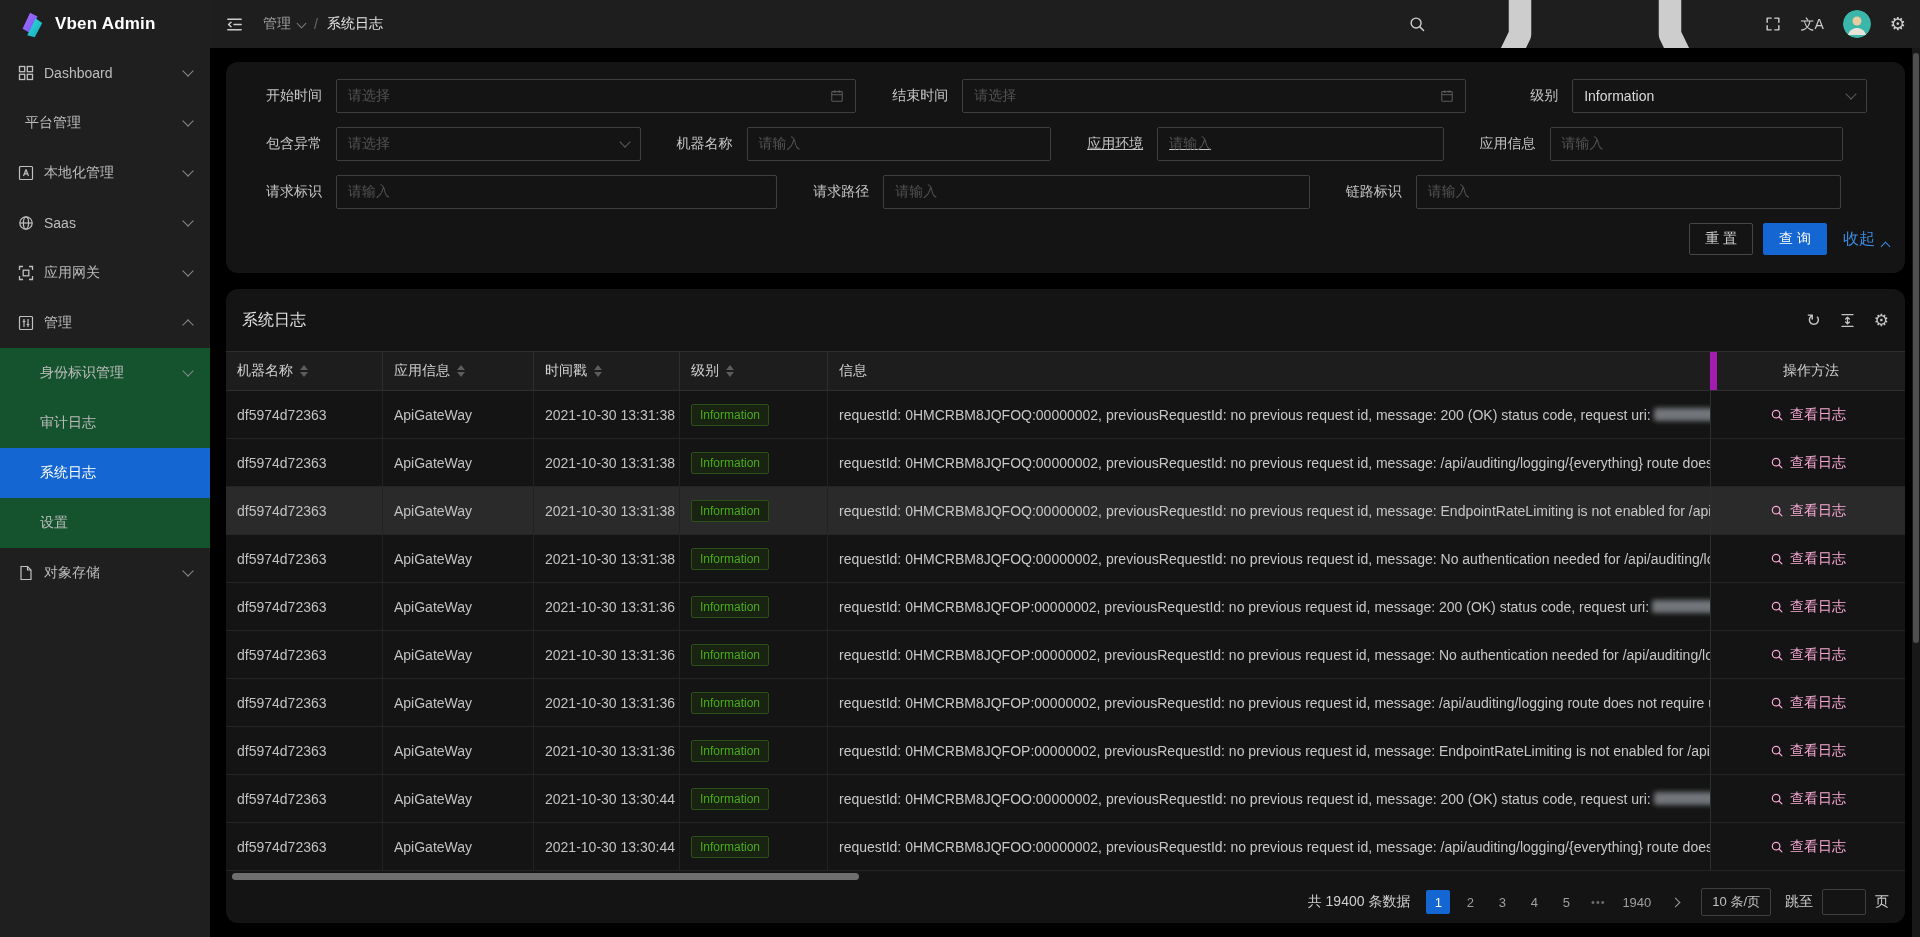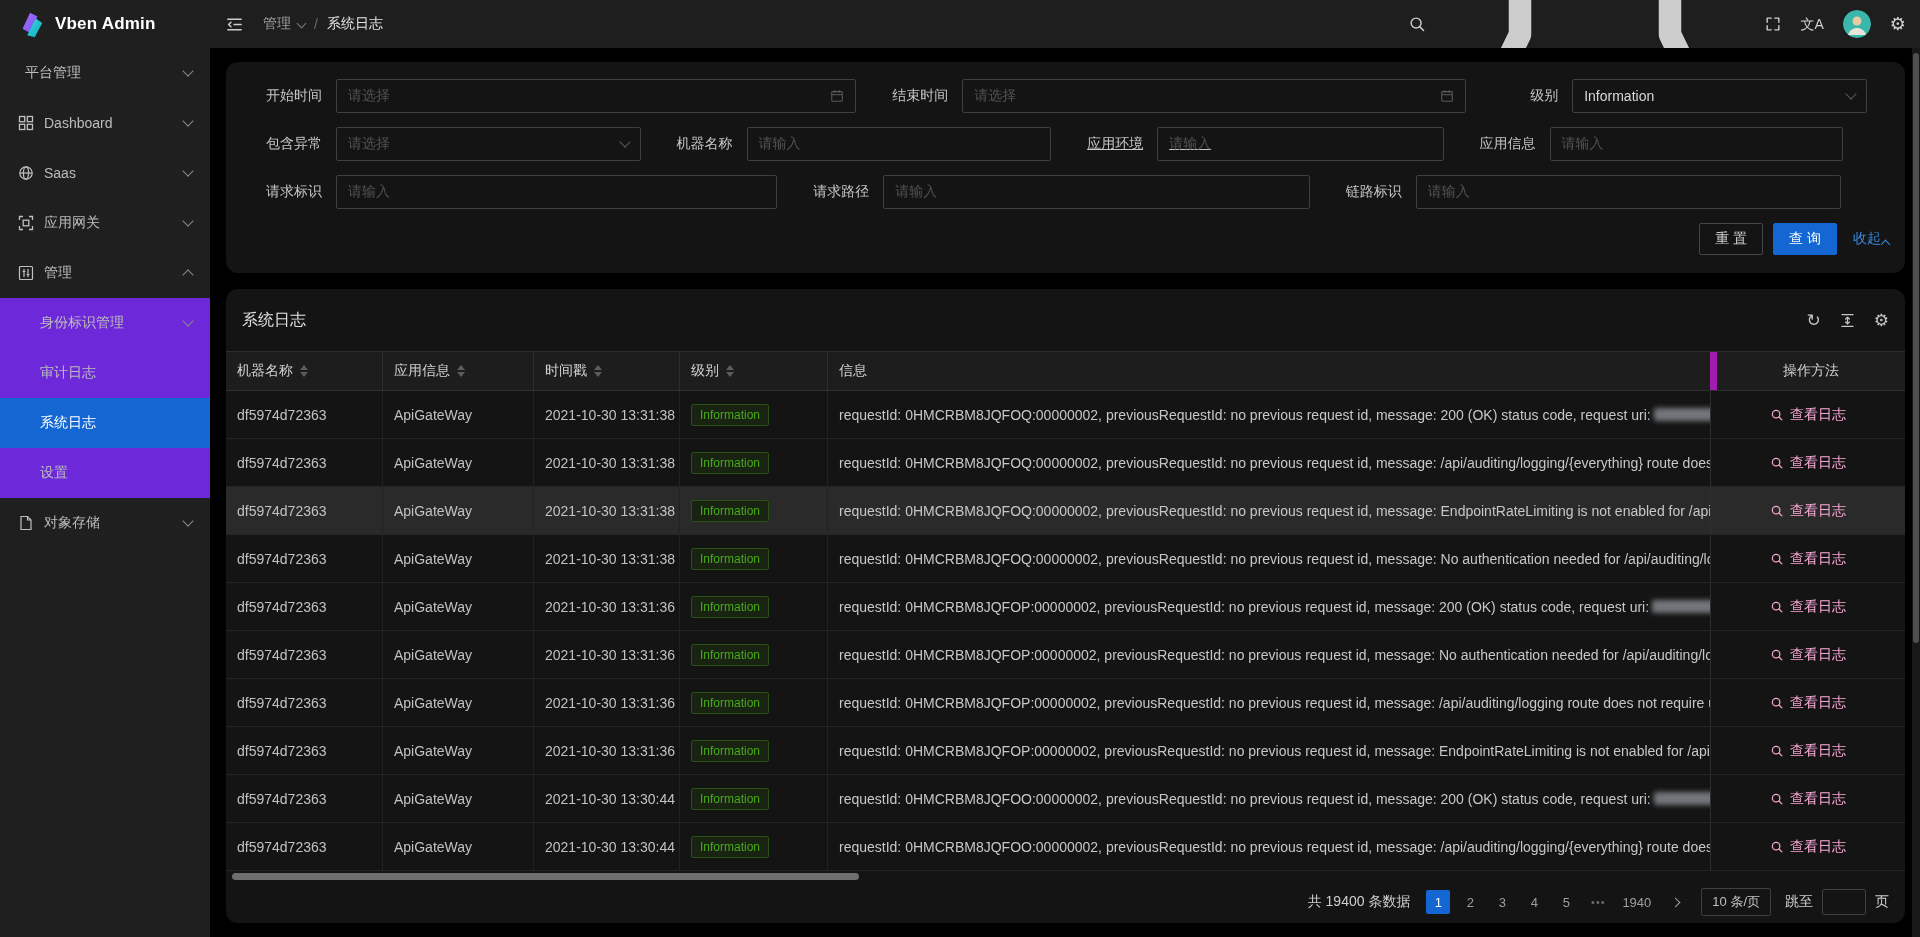--- a/index.html
+++ b/index.html
@@ -7,21 +7,21 @@
   .icn svg{display:block;width:100%;height:100%}
   
   .sidebar{position:absolute;left:0;top:0;width:210px;height:937px;background:#1f1f1f;z-index:3}
   .logo{height:48px;display:flex;align-items:center;padding-left:16px;gap:9px;cursor:pointer}
   .logo .icn{width:30px;height:30px}
   .logo-title{font-size:17px;font-weight:bold;color:#fff;letter-spacing:.2px}
   .mitem{height:50px;display:flex;align-items:center;padding:0 18px;font-size:14px;color:#bdbdbd;cursor:pointer}
   .mitem .icn{width:16px;height:16px;margin-right:10px;color:#c0c0c0;flex:none}
   .mitem .lbl{flex:1;white-space:nowrap;overflow:hidden}
   .mitem.noicon{padding-left:25px}
-  .submenu{background:#6d28d9}
+  .submenu{background:#14532d}
   .submenu .mitem{padding-left:40px}
   .mitem.active{background:#1467d2;color:#fff}
   .chev{width:7px;height:7px;border-right:1.5px solid #8a8a8a;border-bottom:1.5px solid #8a8a8a;transform:rotate(45deg);margin-top:-4px;flex:none}
   .chev.up{transform:rotate(-135deg);margin-top:4px}
   .chev.right{transform:rotate(-45deg);margin:0}
   
   .topbar{position:absolute;left:210px;top:0;right:0;height:48px;background:#1e1e1e;display:flex;align-items:center;padding:0 14px 0 15px;box-sizing:border-box}
   .tb-icon{width:18px;height:18px;color:#cdcdcd;cursor:pointer;flex:none}
   .fold-icon{width:19px;height:19px}
   .crumb{display:flex;align-items:center;gap:9px;margin-left:19px;font-size:14px}
@@ -45,21 +45,21 @@
   .fctl.sel{cursor:pointer}
   .ph{color:#525252;white-space:nowrap}
   .val{color:#d9d9d9;white-space:nowrap}
   .ctl-icn{margin-left:auto;color:#5a5a5a;flex:none}
   .cal{width:14px;height:14px}
   .sel-ar{width:7px;height:7px;border-right:1.3px solid #5a5a5a;border-bottom:1.3px solid #5a5a5a;transform:rotate(45deg);margin-top:-4px}
   .factions{display:flex;justify-content:flex-end;align-items:center;gap:10px;margin-top:10px}
   .btn{height:32px;padding:0 15px;border-radius:2px;font-size:14px;display:flex;align-items:center;cursor:pointer;box-sizing:border-box}
   .btn.ghost{border:1px solid #464646;color:#d0d0d0;background:transparent}
   .btn.primary{background:#1467d2;border:1px solid #1467d2;color:#fff}
-  .collapse-link{color:#3b8ae0;font-size:14px;display:flex;align-items:flex-end;gap:1px;cursor:pointer;margin-left:6px}
+  .collapse-link{color:#3b8ae0;font-size:16px;display:flex;align-items:flex-end;gap:7px;cursor:pointer;margin-left:6px}
   .collapse-link .chev{border-color:#3b8ae0;width:6px;height:6px}
   
   .table-card{margin-top:16px;height:634px;position:relative}
   .card-head{height:62px;display:flex;align-items:center;padding:0 16px}
   .card-title{font-size:16px;color:#e0e0e0}
   .head-tools{margin-left:auto;display:flex;gap:18px;align-items:center;color:#c3c3c3}
   .tool{width:17px;height:17px;cursor:pointer}
   .tool.glyph{font-size:17px;line-height:17px;width:auto}
   .th-row{display:flex;height:40px;background:#1d1d1d;border-top:1px solid #2e2e2e;border-bottom:1px solid #2e2e2e;box-sizing:border-box}
   .th{display:flex;align-items:center;padding:0 11px;font-size:14px;color:#d2d2d2;border-right:1px solid #2e2e2e;box-sizing:border-box;flex:none;cursor:pointer}
@@ -112,34 +112,44 @@
               <stop offset="1" stop-color="#12a5c7"></stop>
           </linearGradient>
         </defs>
         <path d="M7 21 L15 4 L23 8 L14 25 Z" fill="url(#lg1)"></path>
         <path d="M12 28 L21 10 L28 15 L20 30 Z" fill="url(#lg2)"></path>
       </svg>
     </span>
     <span class="logo-title">Vben Admin</span>
   </div>
   <nav id="menu">
-      <div class="mitem noicon">
-        <span class="lbl">平台管理</span>
-        <span class="chev"></span>
-      </div>
       <div class="mitem">
         <span class="icn">
           <svg viewBox="0 0 16 16" fill="none" stroke="currentColor" stroke-width="1.3">
             <rect x="1.5" y="1.5" width="5.2" height="5.2"></rect>
             <rect x="9.3" y="1.5" width="5.2" height="5.2"></rect>
             <rect x="1.5" y="9.3" width="5.2" height="5.2"></rect>
             <rect x="9.3" y="9.3" width="5.2" height="5.2"></rect>
           </svg>
         </span>
         <span class="lbl">Dashboard</span>
+        <span class="chev"></span>
+      </div>
+      <div class="mitem noicon">
+        <span class="lbl">平台管理</span>
+        <span class="chev"></span>
+      </div>
+      <div class="mitem">
+        <span class="icn">
+          <svg viewBox="0 0 16 16" fill="none" stroke="currentColor" stroke-width="1.2">
+            <rect x="1.5" y="1.5" width="13" height="13" rx="1"></rect>
+            <path d="M8 4.5 5.5 11M8 4.5 10.5 11M6.3 8.8h3.4"></path>
+          </svg>
+        </span>
+        <span class="lbl">本地化管理</span>
         <span class="chev"></span>
       </div>
       <div class="mitem">
         <span class="icn">
           <svg viewBox="0 0 16 16" fill="none" stroke="currentColor" stroke-width="1.2">
             <circle cx="8" cy="8" r="6.2"></circle>
             <ellipse cx="8" cy="8" rx="2.6" ry="6.2"></ellipse>
             <line x1="1.8" y1="8" x2="14.2" y2="8"></line>
           </svg>
         </span>

